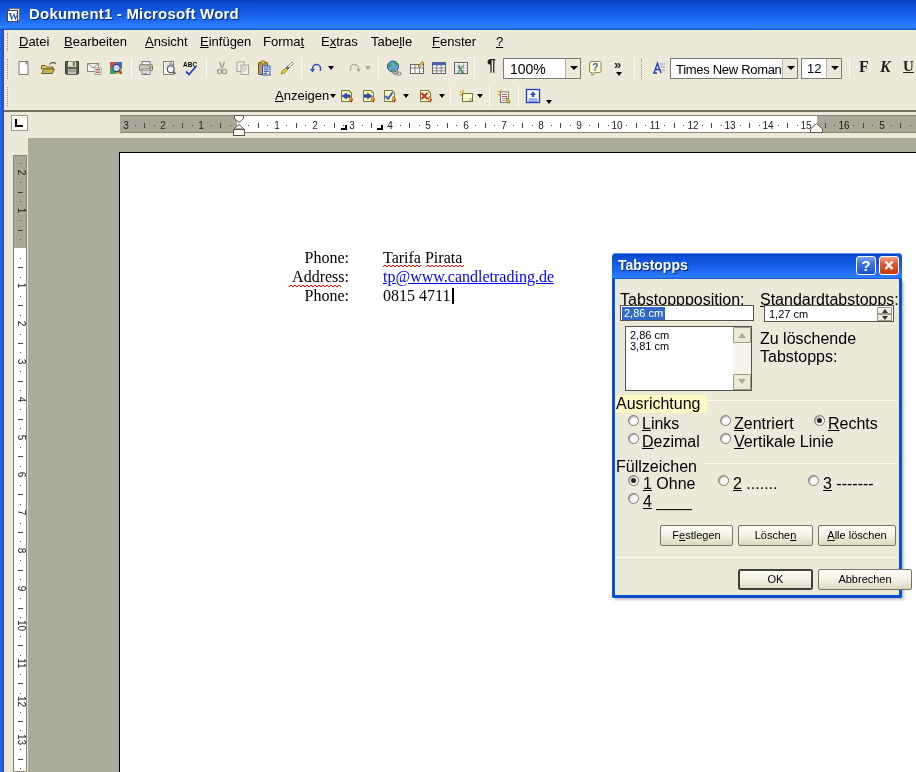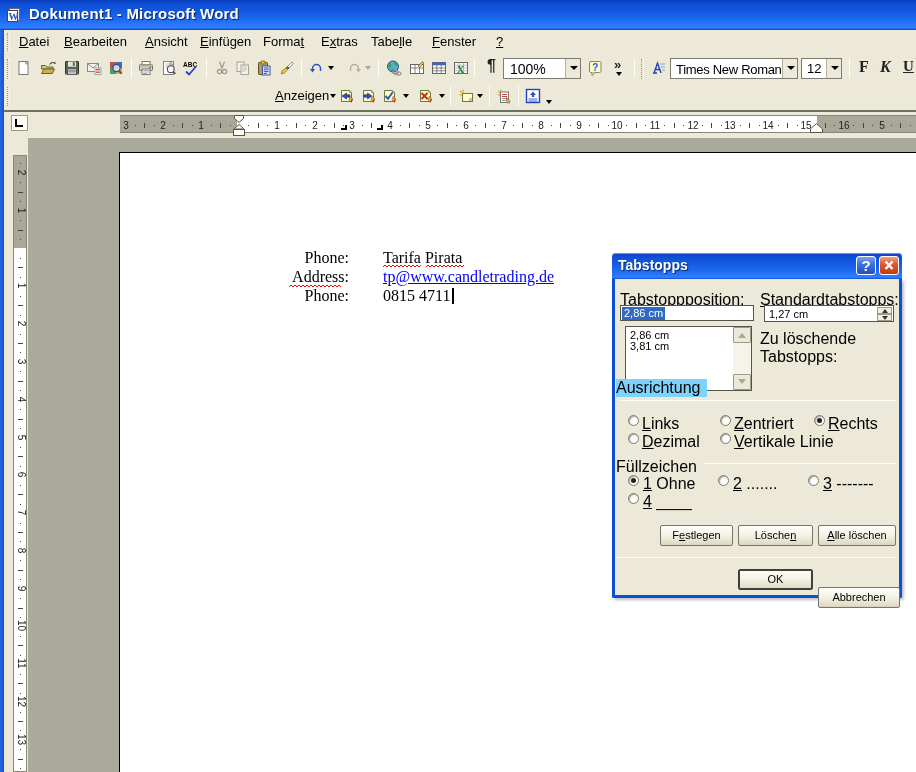--- a/index.html
+++ b/index.html
@@ -572,21 +572,21 @@
       <span style="position:absolute;left:4px;top:2px">2,86 cm</span>
       <span style="position:absolute;left:4px;top:13px">3,81 cm</span>
       <span style="position:absolute;right:0;top:0;width:18px;height:63px;background:#f6f4ea">
         <span style="position:absolute;left:0;top:0;width:18px;height:16px;background:#ece9d8;border:1px solid #9d9b84;border-radius:1px"></span>
         <span style="position:absolute;left:5px;top:6px;width:0;height:0;border-left:4px solid transparent;border-right:4px solid transparent;border-bottom:5px solid #aba99a"></span>
         <span style="position:absolute;left:0;bottom:0;width:18px;height:16px;background:#ece9d8;border:1px solid #9d9b84;border-radius:1px"></span>
         <span style="position:absolute;left:5px;bottom:6px;width:0;height:0;border-left:4px solid transparent;border-right:4px solid transparent;border-top:5px solid #aba99a"></span>
       </span>
     </span>
 <span class="gline" style="left:5px;top:121px;width:277px"></span>
-<span class="dlab" style="left:1px;top:100px;background:#7dd3fc;padding-right:6px">Ausrichtung</span>
+<span class="dlab" style="left:1px;top:116px;background:#fef9c3;padding-right:6px">Ausrichtung</span>
 <span class="radio" style="left:13px;top:136px"></span>
 <span class="dlab" style="left:27px;top:136px"><u>L</u>inks</span>
 <span class="radio" style="left:105px;top:136px"></span>
 <span class="dlab" style="left:119px;top:136px"><u>Z</u>entriert</span>
 <span class="radio sel" style="left:199px;top:136px"></span>
 <span class="dlab" style="left:213px;top:136px"><u>R</u>echts</span>
 <span class="radio" style="left:13px;top:154px"></span>
 <span class="dlab" style="left:27px;top:154px"><u>D</u>ezimal</span>
 <span class="radio" style="left:105px;top:154px"></span>
 <span class="dlab" style="left:119px;top:154px"><u>V</u>ertikale Linie</span>
@@ -598,13 +598,13 @@
 <span class="dlab" style="left:118px;top:196px"><u>2</u> .......</span>
 <span class="radio" style="left:193px;top:196px"></span>
 <span class="dlab" style="left:208px;top:196px"><u>3</u> -------</span>
 <span class="radio" style="left:13px;top:214px"></span>
 <span class="dlab" style="left:28px;top:214px"><u>4</u> ____</span>
 <span class="dbtn" style="left:45px;top:246px;width:73px">F<u>e</u>stlegen</span>
 <span class="dbtn" style="left:123px;top:246px;width:75px">Lösche<u>n</u></span>
 <span class="dbtn" style="left:203px;top:246px;width:78px"><u>A</u>lle löschen</span>
 <span class="gline" style="left:1px;top:278px;width:281px"></span>
 <span class="dbtn" style="left:123px;top:290px;width:75px;border:1px solid #40403a;box-shadow:inset 0 0 0 1px #40403a">OK</span>
-<span class="dbtn" style="left:203px;top:308px;width:82px">Abbrechen</span>
+<span class="dbtn" style="left:203px;top:290px;width:94px">Abbrechen</span>
 </div>
 </body></html>

